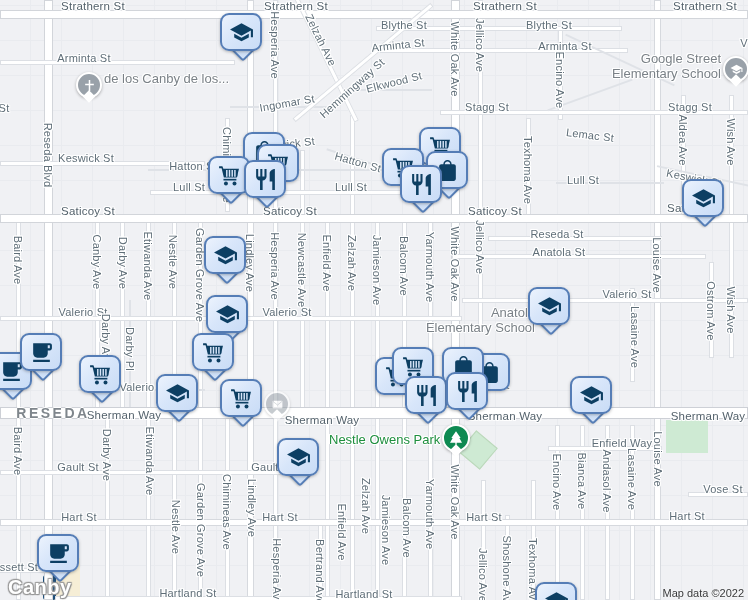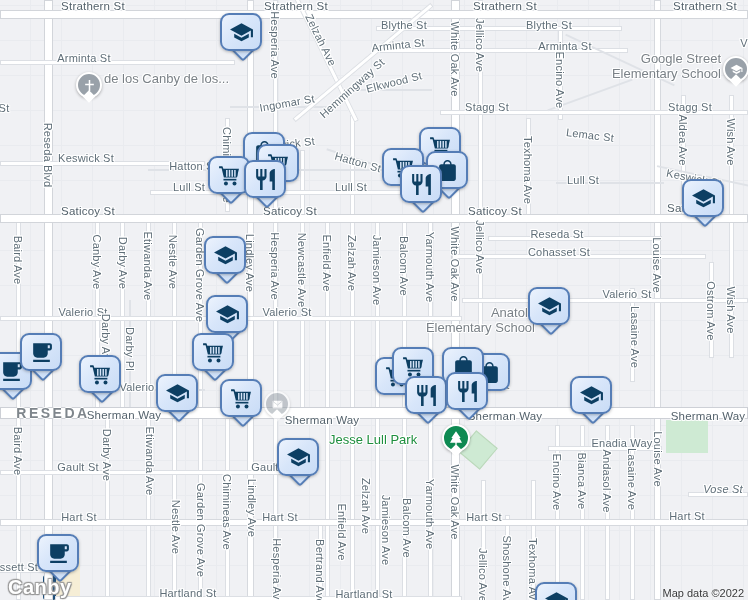--- a/index.html
+++ b/index.html
@@ -173,34 +173,34 @@
       <span class="slabel" style="left: 351px; top: 187px;">Lull St</span>
       <span class="slabel" style="left: 583px; top: 180px;">Lull St</span>
       <span class="slabel maj" style="left: 88px; top: 211px;">Saticoy St</span>
       <span class="slabel maj" style="left: 290px; top: 211px;">Saticoy St</span>
       <span class="slabel maj" style="left: 495px; top: 211px;">Saticoy St</span>
       <span class="slabel maj" style="left: 694px; top: 208px;">Saticoy St</span>
       <span class="slabel" style="left: 487px; top: 107px;">Stagg St</span>
       <span class="slabel" style="left: 690px; top: 107px;">Stagg St</span>
       <span class="slabel" style="left: 590px; top: 135px; transform: translate(-50%, -50%) rotate(7deg);">Lemac St</span>
       <span class="slabel" style="left: 557px; top: 234px;">Reseda St</span>
-      <span class="slabel" style="left: 559px; top: 252px;">Cohasset St</span>
+      <span class="slabel" style="left: 559px; top: 252px;">Anatola St</span>
       <span class="slabel" style="left: 83px; top: 312px;">Valerio St</span>
       <span class="slabel" style="left: 287px; top: 312px;">Valerio St</span>
       <span class="slabel" style="left: 627px; top: 294px;">Valerio St</span>
       <span class="slabel" style="left: 137px; top: 387px;">Valerio</span>
       <span class="slabel" style="left: 504px; top: 385px;">St</span>
       <span class="slabel maj" style="left: 124px; top: 415px;">Sherman Way</span>
       <span class="slabel maj" style="left: 322px; top: 420px;">Sherman Way</span>
       <span class="slabel maj" style="left: 505px; top: 416px;">Sherman Way</span>
       <span class="slabel maj" style="left: 708px; top: 416px;">Sherman Way</span>
-      <span class="slabel" style="left: 622px; top: 443px;">Enadia Way</span>
+      <span class="slabel" style="left: 622px; top: 443px;">Enfield Way</span>
       <span class="slabel" style="left: 78px; top: 467px;">Gault St</span>
       <span class="slabel" style="left: 272px; top: 467px;">Gault St</span>
-      <span class="slabel" style="left: 723px; top: 489px; font-style: italic;">Vose St</span>
+      <span class="slabel" style="left: 723px; top: 489px;">Vose St</span>
       <span class="slabel" style="left: 79px; top: 517px;">Hart St</span>
       <span class="slabel" style="left: 280px; top: 517px;">Hart St</span>
       <span class="slabel" style="left: 484px; top: 517px;">Hart St</span>
       <span class="slabel" style="left: 687px; top: 516px;">Hart St</span>
       <span class="slabel" style="left: 12px; top: 567px;">Bassett St</span>
       <span class="slabel" style="left: 188px; top: 593px;">Hartland St</span>
       <span class="slabel" style="left: 364px; top: 594px;">Hartland St</span>
       <span class="slabel" style="left: 48px; top: 155px; transform: translate(-50%, -50%) rotate(90deg);">Reseda Blvd</span>
       <span class="slabel" style="left: 18px; top: 260px; transform: translate(-50%, -50%) rotate(90deg);">Baird Ave</span>
       <span class="slabel" style="left: 97px; top: 262px; transform: translate(-50%, -50%) rotate(90deg);">Canby Ave</span>
@@ -277,21 +277,21 @@
       <div class="poi-label" style="top: 305px; left: 535px; transform: translateX(-100%); text-align: right;">
         <div>Anatola</div>
         <div>Elementary School</div>
       </div>
       <div class="poi green" style="left: 456px; top: 438px;">
         <svg viewBox="0 0 24 24">
           <path d="M17 12h2L12 2 5 12h2l-4 7h8v3h2v-3h8z"></path>
         </svg>
       </div>
       <div class="poi-label" style="color: rgb(30, 142, 62); top: 432px; left: 329px;">
-        <div>Jesse Lull Park</div>
+        <div>Nestle Owens Park</div>
       </div>
       <div class="poi faded" style="left: 277px; top: 404px;">
         <svg viewBox="0 0 24 24">
           <rect x="3" y="5" width="18" height="14" rx="1.5"></rect>
           <path d="M3.5 6.2 12 13l8.5-6.8" fill="none" stroke="#b9bfc4" stroke-width="1.8"></path>
         </svg>
       </div>
     </div>
   <div class="layer" id="markers">
       <div class="marker" style="left: 264px; top: 151px;">

